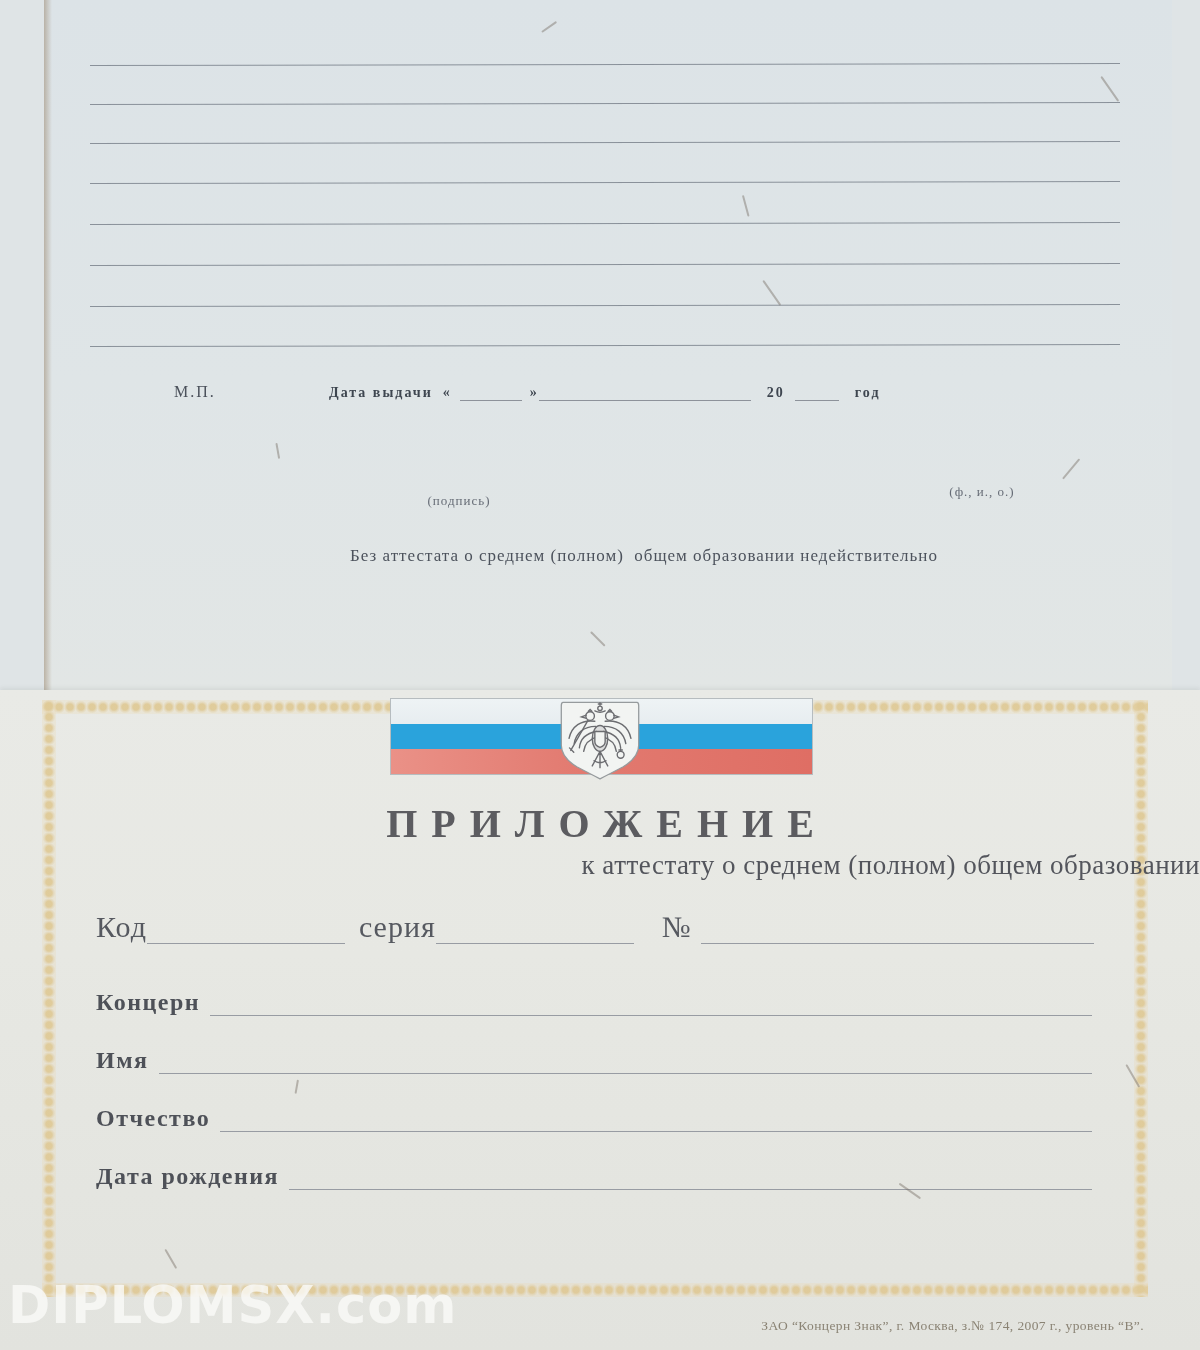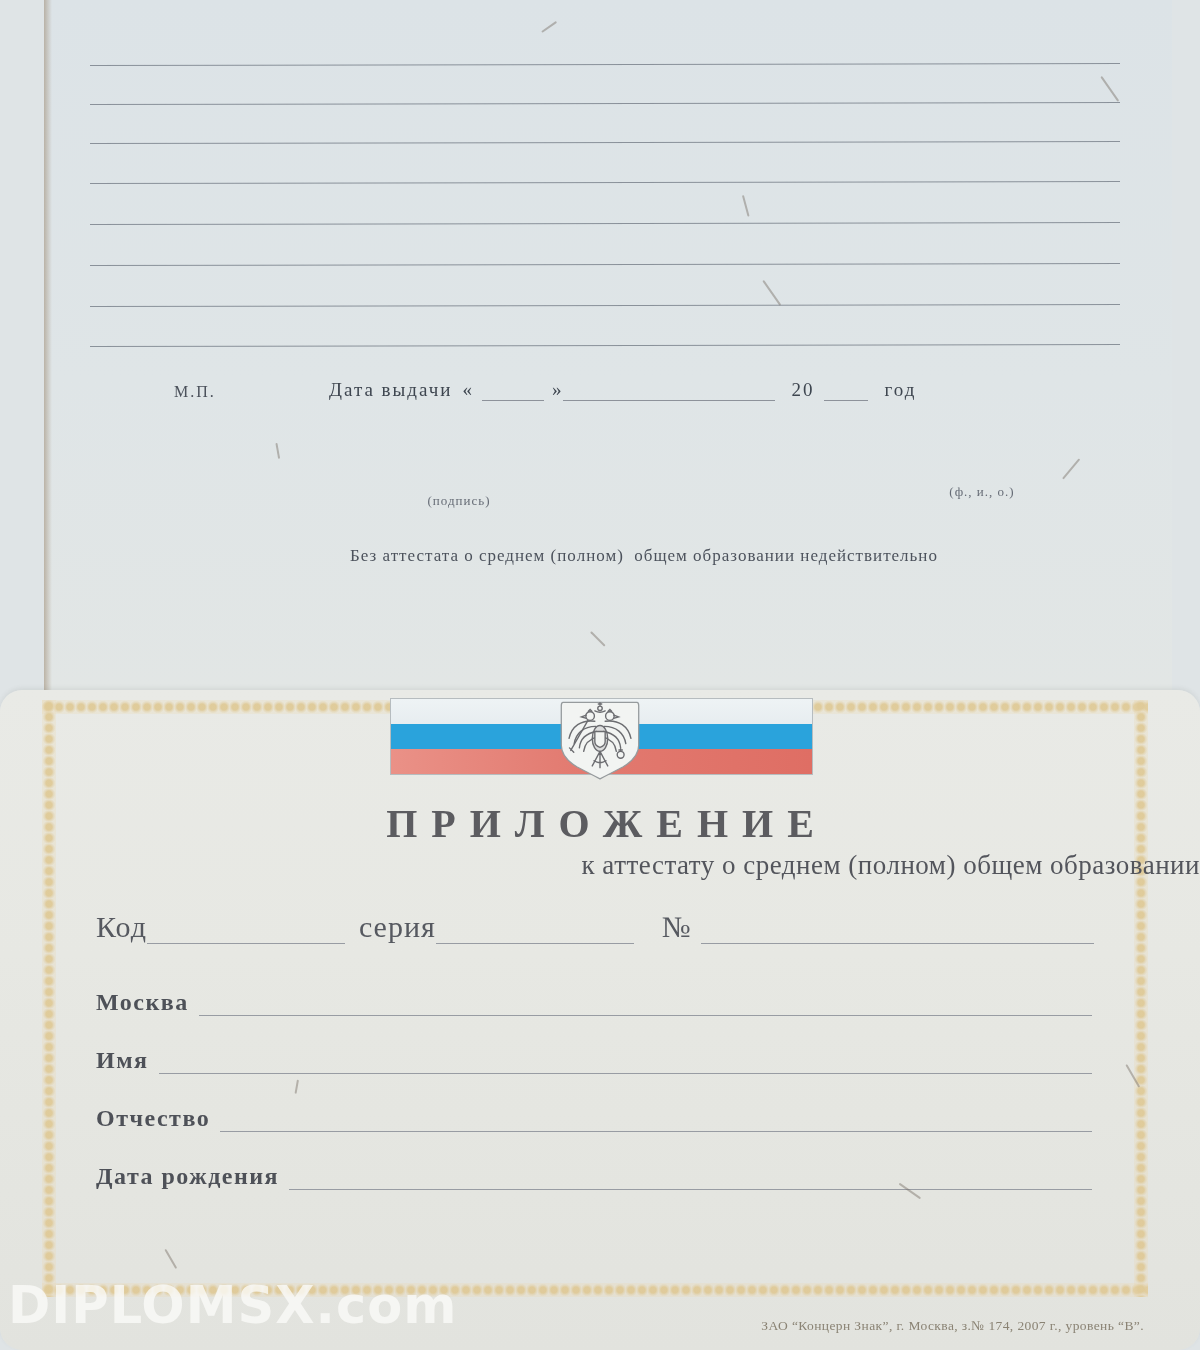--- a/index.html
+++ b/index.html
@@ -22,40 +22,39 @@
     position:absolute;left:46px;right:52px;height:1px;
     background:rgba(110,118,128,.75);transform:rotate(-.12deg);
   }
   .stamp{
     position:absolute;left:130px;top:383px;
     font-size:16px;letter-spacing:2px;color:#4b515b;
   }
   .flex-row{display:flex;align-items:flex-end;white-space:nowrap;}
   .date-row{
     position:absolute;left:285px;top:373px;height:28px;
-    font-size:19px;font-weight:normal;color:#3e4650;letter-spacing:2px;justify-content:center;
+    font-size:14px;font-weight:bold;color:#3e4650;letter-spacing:2px;justify-content:center;
   }
   .director-row{
     position:absolute;left:48px;top:465px;height:28px;
     font-size:21px;color:#454b55;letter-spacing:1px;
   }
   .uline{display:inline-block;border-bottom:1.5px solid #8d929a;height:24px;}
   .caption{
     position:absolute;font-size:13px;color:#666c76;letter-spacing:1px;text-align:center;
   }
   .validity{
     position:absolute;left:0;top:546px;width:1200px;text-align:center;
     font-size:17px;color:#4c525c;letter-spacing:1px;white-space:pre-wrap;
   }
   
   .appendix-page{
     position:absolute;left:0;top:690px;width:1200px;height:660px;
     background:linear-gradient(180deg,#e9eae6 0%,#e7e8e3 40%,#e2e3de 100%);
     box-shadow:0 -2px 4px rgba(90,95,90,.10);
-    border-radius:22px;
   }
   .frame{position:absolute;left:42px;top:10px;width:1106px;height:597px;}
   .frame div{position:absolute;background-color:rgba(233,216,175,.28);}
   .frame .ft,.frame .fb{
     left:0;right:0;height:14px;
     background-image:radial-gradient(circle at 6px 7px,rgba(223,202,152,.95) 3px,rgba(223,202,152,.45) 4.5px,rgba(223,202,152,0) 6.5px);
     background-size:11px 14px;
   }
   .frame .ft{top:0;} .frame .fb{bottom:0;}
   .frame .fl,.frame .fr{
@@ -189,21 +188,21 @@
   <div class="code-row flex-row">
     <span>Код</span>
     <span class="uline" style="width:198px"></span>
     <span style="margin-left:14px">серия</span>
     <span class="uline" style="width:198px"></span>
     <span style="margin-left:28px">№</span>
     <span class="uline" style="flex:1;margin-left:10px"></span>
   </div>
 
   <div class="field-row flex-row" style="top:296px">
-    <span>Москва</span>
+    <span>Концерн</span>
     <span class="uline"></span>
   </div>
   <div class="field-row flex-row" style="top:354px">
     <span>Имя</span>
     <span class="uline"></span>
   </div>
   <div class="field-row flex-row" style="top:412px">
     <span>Отчество</span>
     <span class="uline"></span>
   </div>

